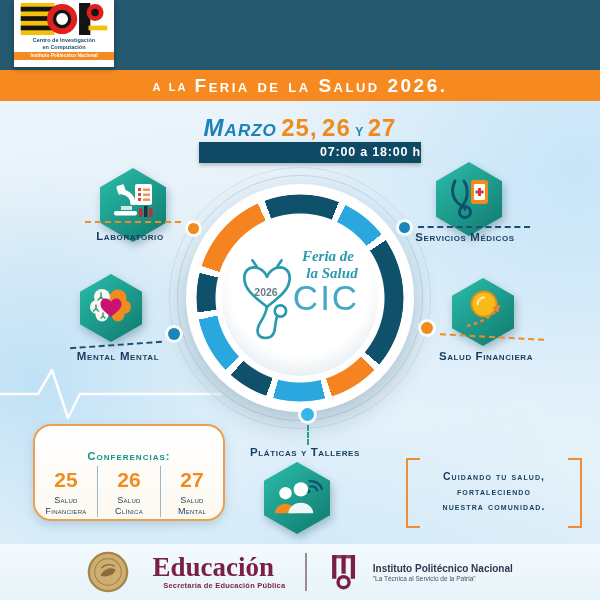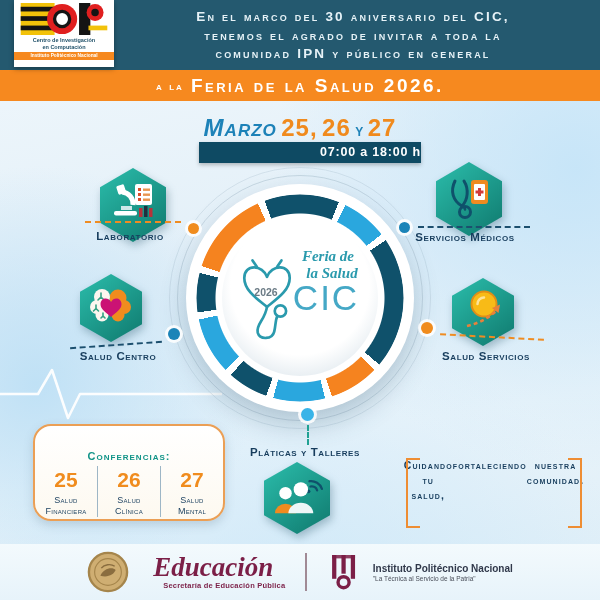--- a/index.html
+++ b/index.html
@@ -12,21 +12,21 @@
       radial-gradient(circle at 50% 112%, rgba(200,230,249,.85), transparent 48%),
       linear-gradient(170deg,#f1f8fc 0%,#e2eff8 45%,#eaf4fa 70%,#dcedf7 100%);
   }
   
   .band-teal{position:absolute;left:0;top:0;width:600px;height:70px;background:#24596f;}
   .hdr-lines{position:absolute;left:112px;top:8px;width:482px;text-align:center;
     color:#e6f2f7;font-weight:bold;font-size:13.5px;line-height:18.5px;letter-spacing:2.2px;
     font-variant:small-caps;}
   .band-orange{position:absolute;left:0;top:70px;width:600px;height:31px;background:#f6891f;
     display:flex;align-items:center;justify-content:center;gap:7px;}
-  .banner-prefix{color:#fff;font-weight:bold;font-size:12px;letter-spacing:2px;font-variant:small-caps;text-align:center;}
+  .banner-prefix{color:#fff;font-weight:bold;font-size:16px;letter-spacing:2px;font-variant:small-caps;text-align:center;}
   .banner-title{color:#fff;font-weight:bold;font-size:19px;letter-spacing:2.5px;font-variant:small-caps;}
   
   .cic-plate{position:absolute;left:14px;top:0;width:100px;height:67px;background:#fff;
     box-shadow:0 2px 5px rgba(0,0,0,.35);display:flex;flex-direction:column;align-items:center;}
   .cic-plate svg{margin-top:3px;}
   .cic-name{font-size:5.5px;line-height:6.5px;color:#23536b;text-align:center;font-weight:bold;margin-top:2px;}
   .cic-parent{width:100%;background:#f6891f;color:#fff;font-size:4.8px;text-align:center;
     font-weight:bold;line-height:8px;margin-top:2px;}
   
   .date-row{position:absolute;left:0;top:114px;width:600px;text-align:center;font-weight:bold;}
@@ -91,51 +91,46 @@
   .conf-title{margin-top:24px;color:#129488;font-weight:bold;font-size:11px;
     letter-spacing:1px;font-variant:small-caps;}
   .conf-cols{display:flex;margin-top:4px;}
   .conf-col{flex:1;padding-top:2px;}
   .conf-col.mid{border-left:1.5px solid #9db6c6;border-right:1.5px solid #9db6c6;}
   .conf-day{color:#f08c1e;font-weight:bold;font-size:21px;}
   .conf-topic{color:#173d5d;font-weight:normal;font-size:9px;line-height:11px;margin-top:3px;
     letter-spacing:.3px;font-variant:small-caps;}
   
   .quote{position:absolute;left:406px;top:458px;width:176px;height:66px;
-    display:flex;flex-direction:row;justify-content:center;text-align:center;
+    display:flex;flex-direction:column;justify-content:center;text-align:center;
     color:#173d5d;font-weight:bold;font-size:10.5px;letter-spacing:1.1px;line-height:15px;
     font-variant:small-caps;}
   .quote::before{content:"";position:absolute;left:0;top:0;width:12px;height:100%;
     border:2.5px solid #ee8d33;border-right:none;}
   .quote::after{content:"";position:absolute;right:0;top:0;width:12px;height:100%;
     border:2.5px solid #ee8d33;border-left:none;}
   
   .footer{position:absolute;left:0;top:544px;width:600px;height:56px;
     background:linear-gradient(180deg,#f3fafd 0%,#e7f3fa 100%);
     display:flex;align-items:center;justify-content:center;gap:12px;}
   .edu-block{text-align:center;}
   .edu-title{font-family:"Liberation Serif", serif;font-weight:bold;font-size:27px;
-    color:#7b1f47;line-height:26px;font-style:italic;}
+    color:#7b1f47;line-height:26px;}
   .edu-sub{font-size:7.5px;font-weight:bold;color:#7b1f47;letter-spacing:.2px;margin-top:1px;margin-left:22px;}
   .foot-div{width:1.5px;height:38px;background:#a08a95;margin:0 8px;}
   .ipn-block{text-align:left;}
   .ipn-title{font-size:10px;font-weight:bold;color:#30384a;}
   .ipn-motto{font-size:6.5px;color:#4a4f5a;margin-top:1px;}
 </style>
 </head>
 <body>
 
 <div class="poster">
 
   <div class="band-teal"></div>
-  <div class="hdr-lines">
-    <div>En el marco del 30 aniversario del CIC,</div>
-    <div>tenemos el agrado de invitar a toda la</div>
-    <div>comunidad IPN y público en general</div>
-  </div>
   <div class="band-orange">
     <span class="banner-prefix">a la</span>
     <span class="banner-title">Feria de la Salud 2026.</span>
   </div>
 
   <div class="cic-plate">
     <svg width="92" height="32" viewBox="0 0 92 34">
       <rect x="0" y="0" width="36" height="34" fill="#f2c20a"></rect>
       <rect x="0" y="4" width="36" height="5" fill="#141414"></rect>
       <rect x="0" y="14" width="36" height="5" fill="#141414"></rect>
@@ -245,35 +240,35 @@
           <path d="M14 8 v4 m0 0 l-3 3 m3 -3 l3 3"></path>
           <path d="M9 20 v3.5 m0 0 l-2.5 2.5 m2.5 -2.5 l2.5 2.5"></path>
           <path d="M16 28 v3 m0 0 l-2 2 m2 -2 l2 2"></path>
         </g>
         <path d="M24 17 c-3 -5.5 -10.5 -4 -10.5 2.2 c0 5 5.5 8 10.5 12.8 c5 -4.8 10.5 -7.8 10.5 -12.8 c0 -6.2 -7.5 -7.7 -10.5 -2.2 z" fill="#cb1274"></path>
       </svg>
     </div>
   </div>
   <div class="dash dash-n" style="left:70px;top:344px;width:92px;transform:rotate(-4deg);"></div>
   <div class="dot" style="left:168px;top:328px;width:12px;height:12px;background:#1b84b8;"></div>
-  <div class="svc-label" style="left:48px;top:350px;width:140px;">Salud Centro</div>
+  <div class="svc-label" style="left:48px;top:350px;width:140px;">Mental Mental</div>
 
   <div class="hexwrap" style="left:452px;top:278px;">
     <div class="hex" style="width:62px;height:68px;">
       <svg width="46" height="44" viewBox="0 0 46 44">
         <circle cx="24" cy="14" r="12.5" fill="#f8bb17" stroke="#e08f17" stroke-width="2"></circle>
         <path d="M24 7.5 a6.5 6.5 0 0 0 -6.5 6.5" stroke="#fde49a" stroke-width="2.5" fill="none" stroke-linecap="round"></path>
         <path d="M7 36 C 15 34 25 31 36 21" stroke="#e8813a" stroke-width="2.5" fill="none" stroke-dasharray="4 3"></path>
         <path d="M32 18 l8 -3.5 -1.5 8.5 z" fill="#e8813a"></path>
       </svg>
     </div>
   </div>
   <div class="dot" style="left:421px;top:322px;width:12px;height:12px;background:#f08c1e;"></div>
   <div class="dash dash-o" style="left:440px;top:336px;width:104px;transform:rotate(3deg);"></div>
-  <div class="svc-label" style="left:412px;top:350px;width:148px;">Salud Servicios</div>
+  <div class="svc-label" style="left:412px;top:350px;width:148px;">Salud Financiera</div>
 
   <div class="dot" style="left:301px;top:408px;width:13px;height:13px;background:#39b4e8;"></div>
   <div class="dash dash-t" style="left:307px;top:425px;height:20px;"></div>
   <div class="svc-label" style="left:230px;top:446px;width:150px;">Pláticas y Talleres</div>
   <div class="hexwrap" style="left:264px;top:462px;">
     <div class="hex" style="width:66px;height:72px;">
       <svg width="54" height="46" viewBox="0 0 56 48">
         <g stroke="#0f516b" fill="none" stroke-width="2.4" stroke-linecap="round">
           <path d="M42 12 a6 6 0 0 1 7 4"></path>
           <path d="M41 6.5 a12 12 0 0 1 13 8"></path>

